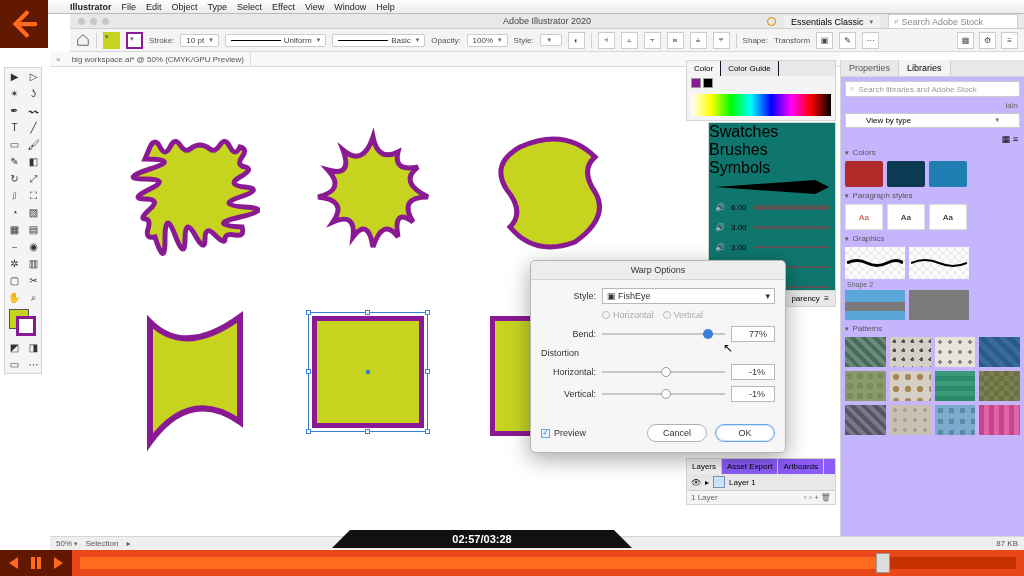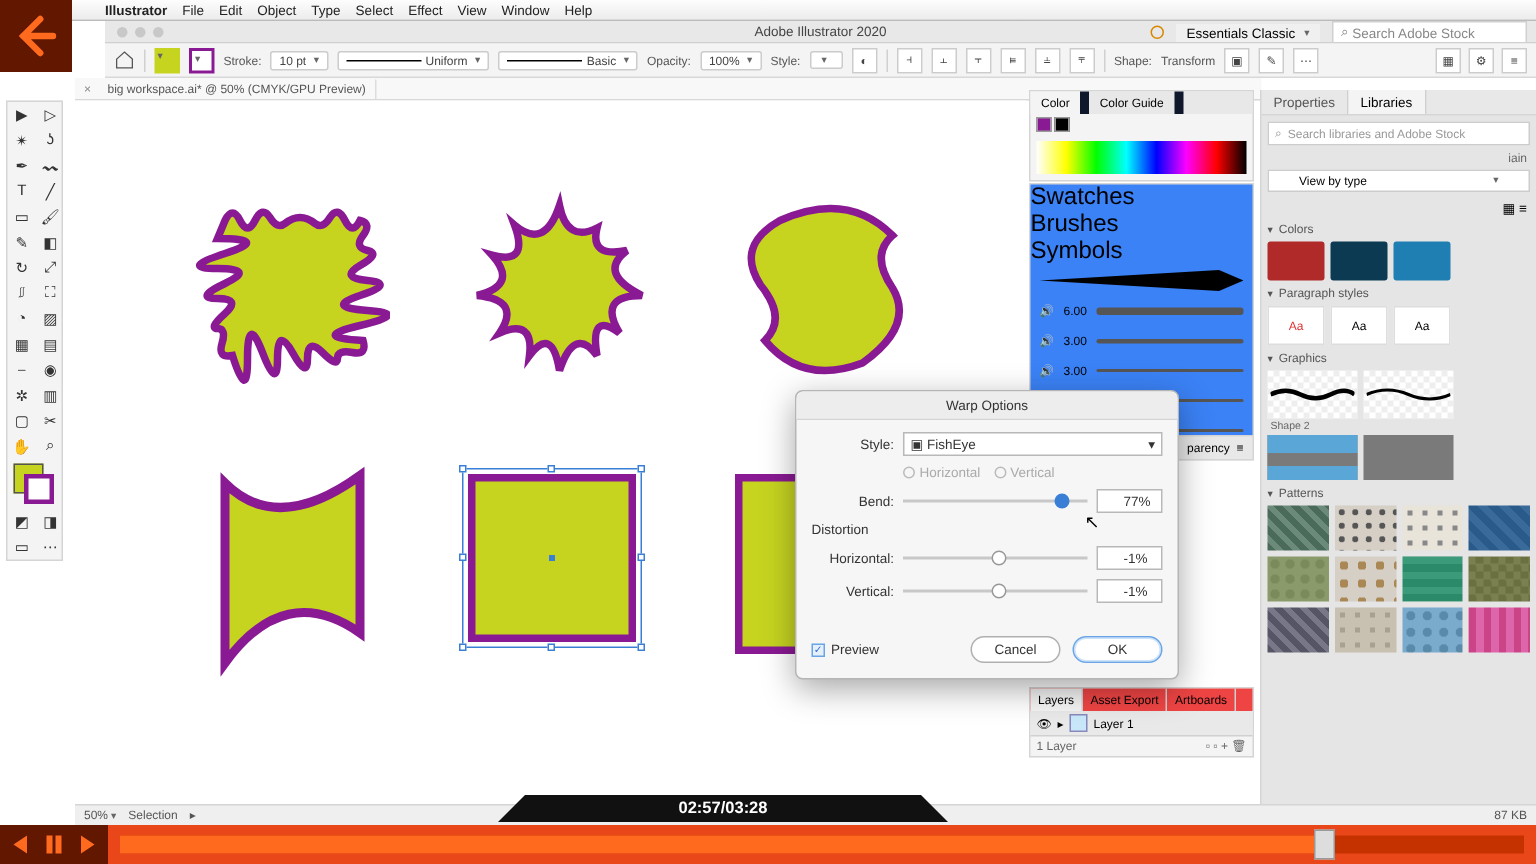--- a/index.html
+++ b/index.html
@@ -46,33 +46,33 @@
 .tools .cell { width:19px; height:17px; display:flex; align-items:center; justify-content:center; font-size:10px; color:#333; }
 .tools .fillstroke { grid-column:1/3; height:33px; position:relative; }
 
 
 .canvas { position:absolute; top:67px; left:50px; right:340px; bottom:40px; background:#fff; }
 .shape { position:absolute; }
 
 
 .rp1 { position:absolute; top:60px; right:188px; width:150px; background:#f4f4f4; border:1px solid #d5d5d5; }
 .rp1 .tabs { display:flex; font-size:8px; background:#e8e8e8; }
-.rp1 .tabs div { padding:3px 7px; border-right:6px solid #0f172a; }
+.rp1 .tabs div { padding:3px 7px; border-right:1px solid #0f172a; }
 .rp1 .tabs .active { background:#f4f4f4; }
 .spectrum { height:22px; background:linear-gradient(90deg,#fff,#ff0,#0f0,#0ff,#00f,#f0f,#f00,#000); margin:4px; }
 .colorctrl { display:flex; gap:2px; padding:2px 4px; }
 .colorctrl div { width:10px; height:10px; border:1px solid #999; }
 
-.rp2 { position:absolute; top:122px; right:188px; width:150px; background:#3b82f6; border:1px solid #d5d5d5;margin-left:20px; }
+.rp2 { position:absolute; top:122px; right:188px; width:128px; background:#0f766e; border:1px solid #d5d5d5;margin-left:20px; }
 .brush-row { display:flex; align-items:center; gap:6px; padding:2px 6px; font-size:8px; height:20px; }
 .brush-row .bline { flex:1; height:3px; background:#555; border-radius:2px; }
 .brush-big { margin:3px 6px; height:14px; background:#000; clip-path:polygon(0 50%,88% 0,100% 50%,88% 100%); }
 
 
-.rpanel { position:absolute; top:60px; right:0; width:184px; bottom:26px; background:#e5e5e5; border-left:1px solid #d5d5d5; overflow:hidden; font-size:9px; }
+.rpanel { position:absolute; top:60px; right:0; width:184px; bottom:26px; background:#c4b5fd; border-left:1px solid #d5d5d5; overflow:hidden; font-size:9px; }
 .rpanel .ptabs { display:flex; font-size:9px; background:#e8e8e8; border-bottom:1px solid #d5d5d5; }
 .rpanel .ptabs div { padding:3px 8px; border-right:1px solid #d0d0d0; color:#555; }
 .rpanel .ptabs .active { background:#f4f4f4; color:#000; }
 .rpanel .searchlib { margin:4px; border:1px solid #ccc; background:#fff; padding:2px 4px; color:#999; font-size:8px; display:flex; gap:4px; align-items:center; }
 .rpanel .viewby { margin:0 4px 4px; border:1px solid #ccc; background:#fff; padding:2px 20px; font-size:8px; display:flex; justify-content:space-between; }
 .section-label { font-size:8px; color:#555; padding:2px 4px; display:flex; align-items:center; gap:4px; }
 .section-label::before { content:"▾"; font-size:7px; }
 .colorswatches { display:flex; gap:4px; padding:2px 4px; }
 .colorswatches div { width:38px; height:26px; border-radius:2px; }
 .para-swatches { display:flex; gap:4px; padding:2px 4px; }
@@ -80,21 +80,21 @@
 .graphics { display:flex; gap:4px; padding:2px 4px; }
 .graphics .g { width:60px; height:32px; background:repeating-conic-gradient(#eee 0 25%,#fff 0 50%) 0 0/8px 8px; display:flex; align-items:center; justify-content:center; }
 .graphics .g svg { width:56px; height:10px; }
 .shp2row { display:flex; gap:4px; padding:2px 4px; }
 .shp2row .s { width:60px; height:30px; }
 .patterns { display:grid; grid-template-columns:repeat(4,1fr); gap:4px; padding:2px 4px; }
 .patterns .p { height:30px; }
 
 
 .layers { position:absolute; top:458px; right:188px; width:150px; background:#f4f4f4; border:1px solid #d5d5d5; font-size:8px; }
-.layers .ltabs { display:flex; background:#ef4444; }
+.layers .ltabs { display:flex; background:#8b5cf6; }
 .layers .ltabs div { padding:3px 5px; border-right:1px solid #d0d0d0; font-size:8px; }
 .layers .ltabs .active { background:#f4f4f4; }
 .layer-row { display:flex; align-items:center; gap:4px; padding:2px 4px; background:#e9e9e9; }
 .layer-row .eye { width:10px; }
 .layer-row .sw { width:12px; height:12px; background:#c8e8fa; border:1px solid #88b; }
 .layers .foot { display:flex; justify-content:space-between; padding:2px 4px; border-top:1px solid #d0d0d0; color:#666; }
 
 
 .dialog { position:absolute; top:260px; left:530px; width:256px; background:#f6f6f6; border:1px solid #b5b5b5; border-radius:5px; box-shadow:0 6px 22px rgba(0,0,0,0.35); font-size:9px; color:#333; z-index:50; }
 .dialog .dtitle { text-align:center; padding:4px; font-size:9px; background:#ededed; border-bottom:1px solid #d5d5d5; border-radius:5px 5px 0 0; }

